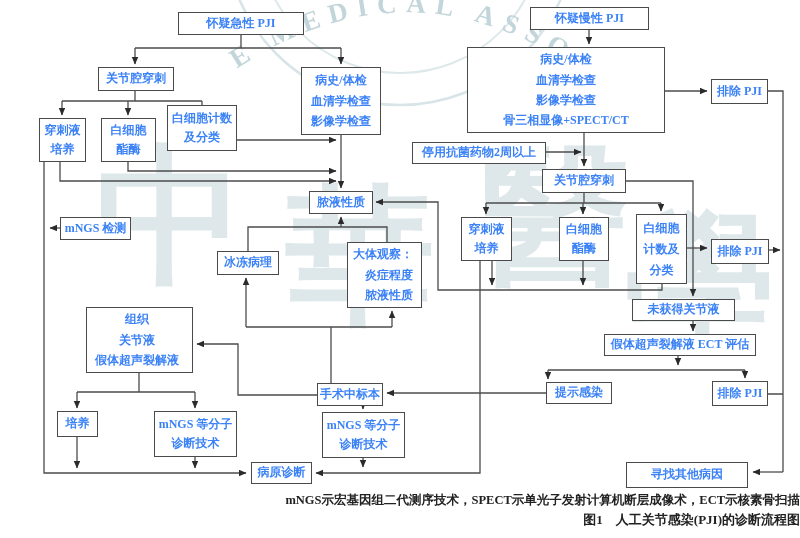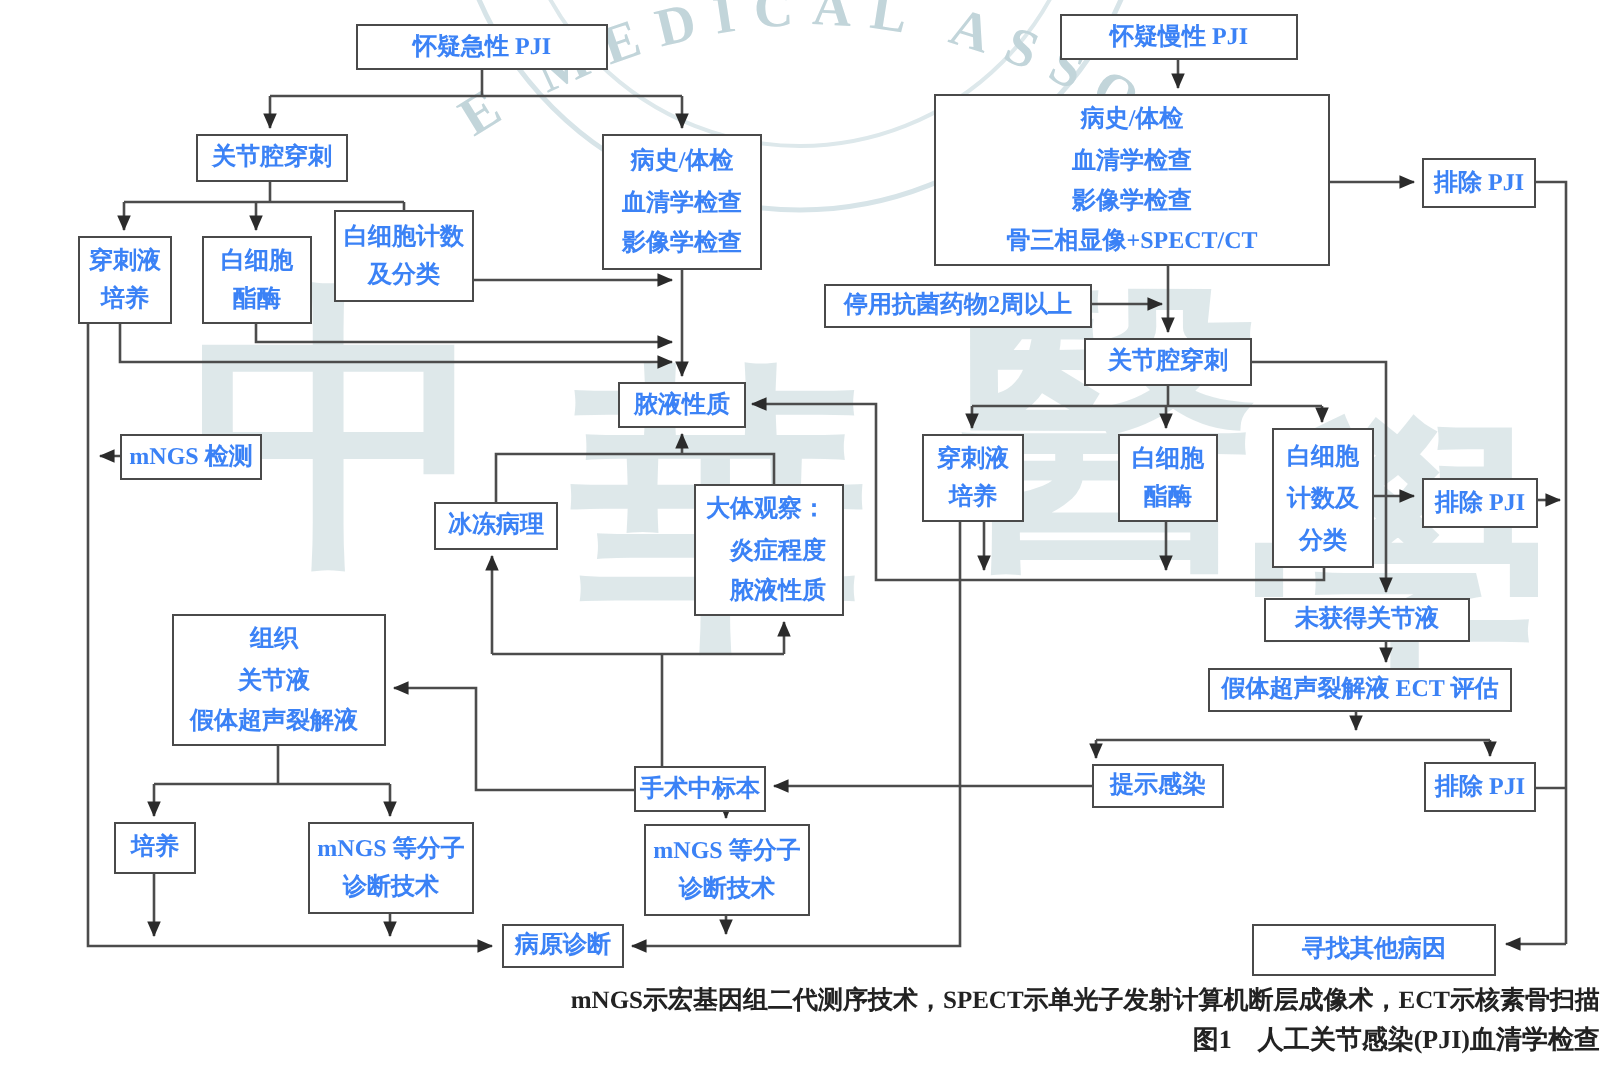--- a/index.html
+++ b/index.html
@@ -156,16 +156,16 @@
 分类</div>
   <div class="bx" style="left:711px;top:239px;width:58px;height:25px;">排除 PJI</div>
   <div class="bx" style="left:632px;top:299px;width:103px;height:22px;text-align:center;">未获得关节液</div>
   <div class="bx" style="left:604px;top:334px;width:152px;height:22px;">假体超声裂解液 ECT 评估</div>
   <div class="bx" style="left:546px;top:382px;width:66px;height:22px;">提示感染</div>
   <div class="bx" style="left:712px;top:381px;width:56px;height:25px;">排除 PJI</div>
   <div class="bx" style="left:626px;top:462px;width:122px;height:26px;">寻找其他病因</div>
 
   <div class="caption" style="top:492px;">mNGS示宏基因组二代测序技术，SPECT示单光子发射计算机断层成像术，ECT示核素骨扫描</div>
   <div class="caption" style="top:511px;font-size:13px;">
-    <span class="fig-label">图1</span><span>人工关节感染(PJI)血清学检查</span>
+    <span class="fig-label">图1</span><span>人工关节感染(PJI)的诊断流程图</span>
   </div>
 
 </div>
 
 </body></html>

